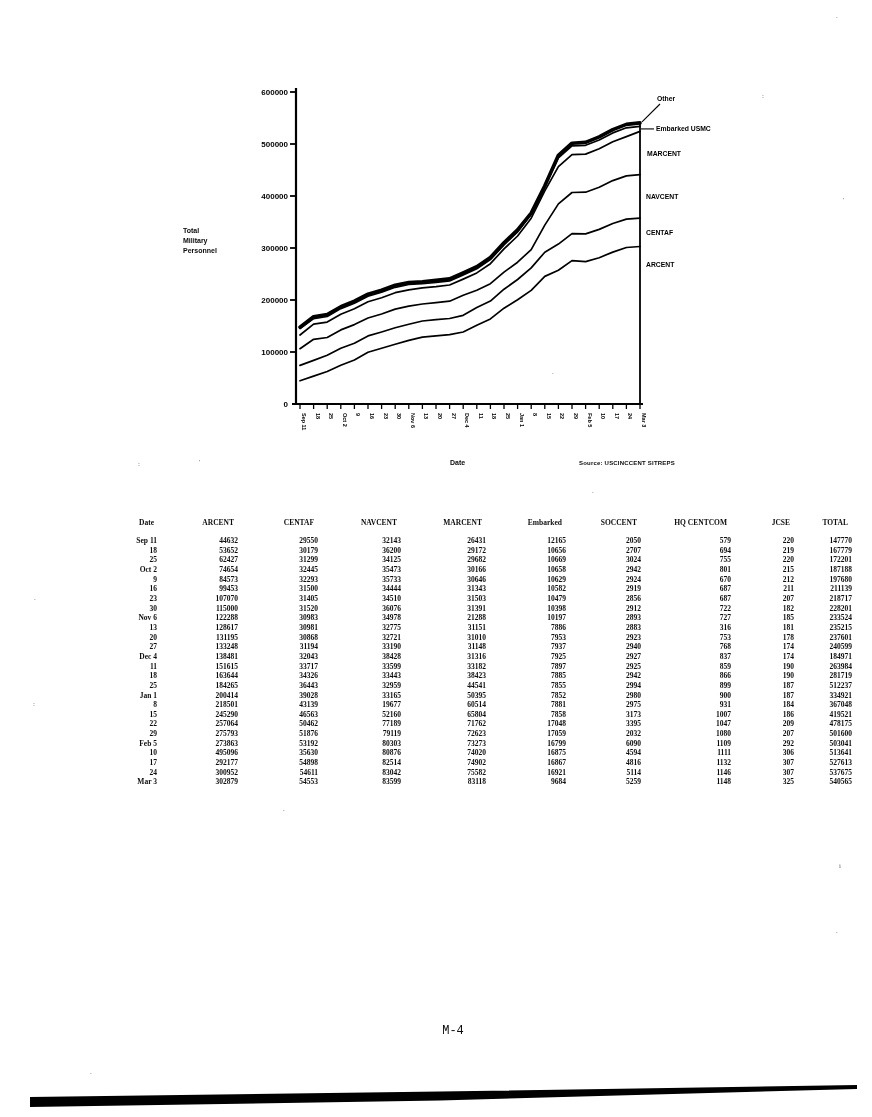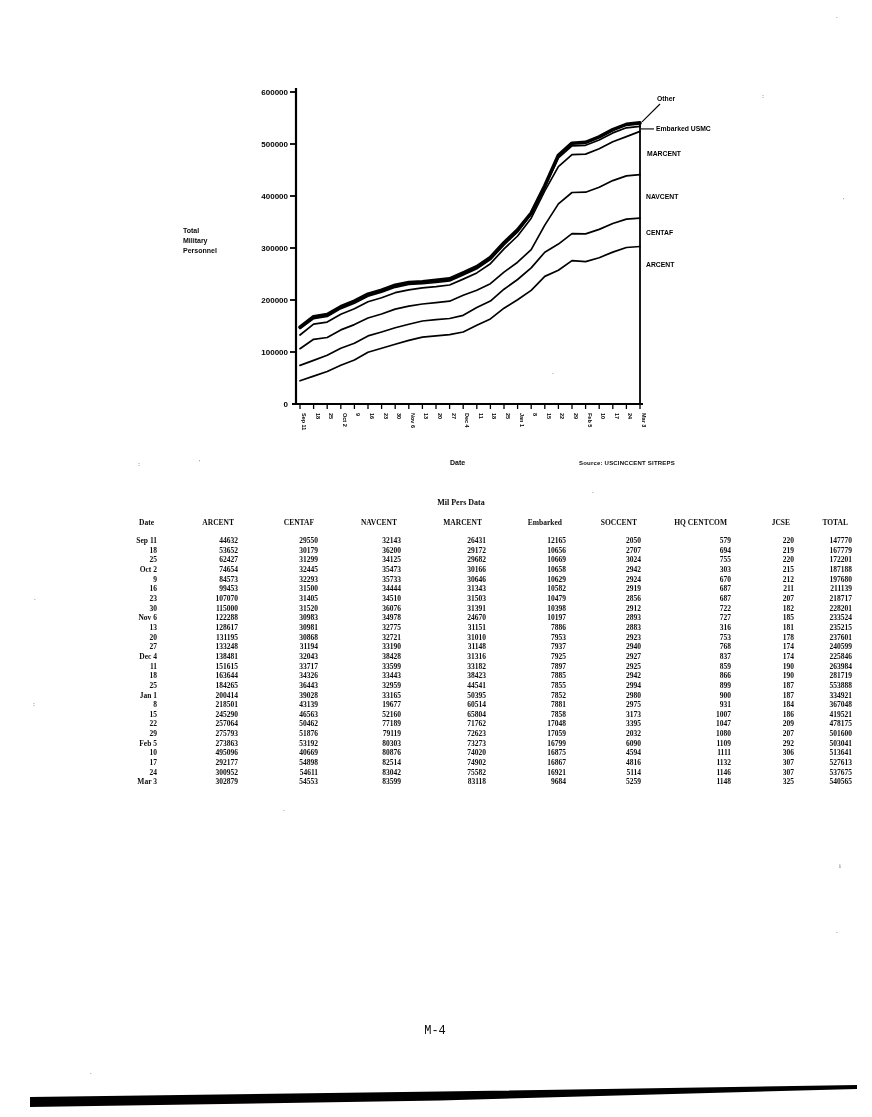--- a/index.html
+++ b/index.html
@@ -11,21 +11,21 @@
   .xlabel{position:absolute;left:450px;top:459px;font:bold 7px "Liberation Sans","DejaVu Sans",sans-serif;}
   .source{position:absolute;left:579px;top:460px;font:bold 6px "Liberation Sans","DejaVu Sans",sans-serif;letter-spacing:.2px;}
   .table-title{position:absolute;left:108px;top:498px;width:706px;text-align:center;
                font:bold 8px "Liberation Serif",serif;}
   table.mil{position:absolute;left:108px;top:518px;width:746px;border-collapse:collapse;table-layout:fixed;
             font:bold 7.5px "Liberation Serif",serif;color:#0d0d0d;}
   table.mil th{font-weight:bold;text-align:right;padding:0 6px 0 0;line-height:10px;white-space:nowrap;overflow:visible;}
   table.mil td{text-align:right;padding:0 2px 0 0;line-height:9.65px;white-space:nowrap;}
   table.mil td.date{padding-right:3px;}
   table.mil tr.spacer td{line-height:8px;}
-  .footer{position:absolute;left:407px;top:1024px;width:56px;text-align:center;
+  .footer{position:absolute;left:425px;top:1024px;width:56px;text-align:center;
           font:12px "Liberation Mono","DejaVu Sans Mono",monospace;}
   .bar-svg{position:absolute;left:0;top:1075px;}
   .artifact{position:absolute;font:7px "Liberation Serif",serif;color:#3c3c3c;opacity:.8;}
 </style>
 </head>
 <body>
 
 <div class="page">
 
   <svg id="chart" class="chart-svg" width="872" height="500">
@@ -112,21 +112,20 @@
       <text x="657" y="101" font-family="Liberation Sans, DejaVu Sans, sans-serif" font-size="6.8" font-weight="bold" fill="#000">Other</text>
       <line x1="660" y1="104" x2="642" y2="121.90620000000001" stroke="#000" stroke-width="1.1"></line>
     </svg>
 
   <div class="ylabel">Total
 Military
 Personnel</div>
   <div class="xlabel">Date</div>
   <div class="source">Source: USCINCCENT SITREPS</div>
 
-  <div class="table-title">Mil Pers Data</div>
 
   <table class="mil">
     <colgroup id="cols">
         <col style="width: 52px;">
         <col style="width: 80px;">
         <col style="width: 80px;">
         <col style="width: 83px;">
         <col style="width: 85px;">
         <col style="width: 80px;">
         <col style="width: 75px;">
@@ -189,21 +188,21 @@
           <td>172201</td>
         </tr>
         <tr>
           <td class="date">Oct 2</td>
           <td>74654</td>
           <td>32445</td>
           <td>35473</td>
           <td>30166</td>
           <td>10658</td>
           <td>2942</td>
-          <td>303</td>
+          <td>801</td>
           <td>215</td>
           <td>187188</td>
         </tr>
         <tr>
           <td class="date">9</td>
           <td>84573</td>
           <td>32293</td>
           <td>35733</td>
           <td>30646</td>
           <td>10629</td>
@@ -246,21 +245,21 @@
           <td>2912</td>
           <td>722</td>
           <td>182</td>
           <td>228201</td>
         </tr>
         <tr>
           <td class="date">Nov 6</td>
           <td>122288</td>
           <td>30983</td>
           <td>34978</td>
-          <td>24670</td>
+          <td>21288</td>
           <td>10197</td>
           <td>2893</td>
           <td>727</td>
           <td>185</td>
           <td>233524</td>
         </tr>
         <tr>
           <td class="date">13</td>
           <td>128617</td>
           <td>30981</td>
@@ -299,21 +298,21 @@
         <tr>
           <td class="date">Dec 4</td>
           <td>138481</td>
           <td>32043</td>
           <td>38428</td>
           <td>31316</td>
           <td>7925</td>
           <td>2927</td>
           <td>837</td>
           <td>174</td>
-          <td>225846</td>
+          <td>184971</td>
         </tr>
         <tr>
           <td class="date">11</td>
           <td>151615</td>
           <td>33717</td>
           <td>33599</td>
           <td>33182</td>
           <td>7897</td>
           <td>2925</td>
           <td>859</td>
@@ -335,21 +334,21 @@
         <tr>
           <td class="date">25</td>
           <td>184265</td>
           <td>36443</td>
           <td>32959</td>
           <td>44541</td>
           <td>7855</td>
           <td>2994</td>
           <td>899</td>
           <td>187</td>
-          <td>553888</td>
+          <td>512237</td>
         </tr>
         <tr>
           <td class="date">Jan 1</td>
           <td>200414</td>
           <td>39028</td>
           <td>33165</td>
           <td>50395</td>
           <td>7852</td>
           <td>2980</td>
           <td>900</td>
@@ -412,21 +411,21 @@
           <td>73273</td>
           <td>16799</td>
           <td>6090</td>
           <td>1109</td>
           <td>292</td>
           <td>503041</td>
         </tr>
         <tr>
           <td class="date">10</td>
           <td>495096</td>
-          <td>40669</td>
+          <td>35630</td>
           <td>80876</td>
           <td>74020</td>
           <td>16875</td>
           <td>4594</td>
           <td>1111</td>
           <td>306</td>
           <td>513641</td>
         </tr>
         <tr>
           <td class="date">17</td>

